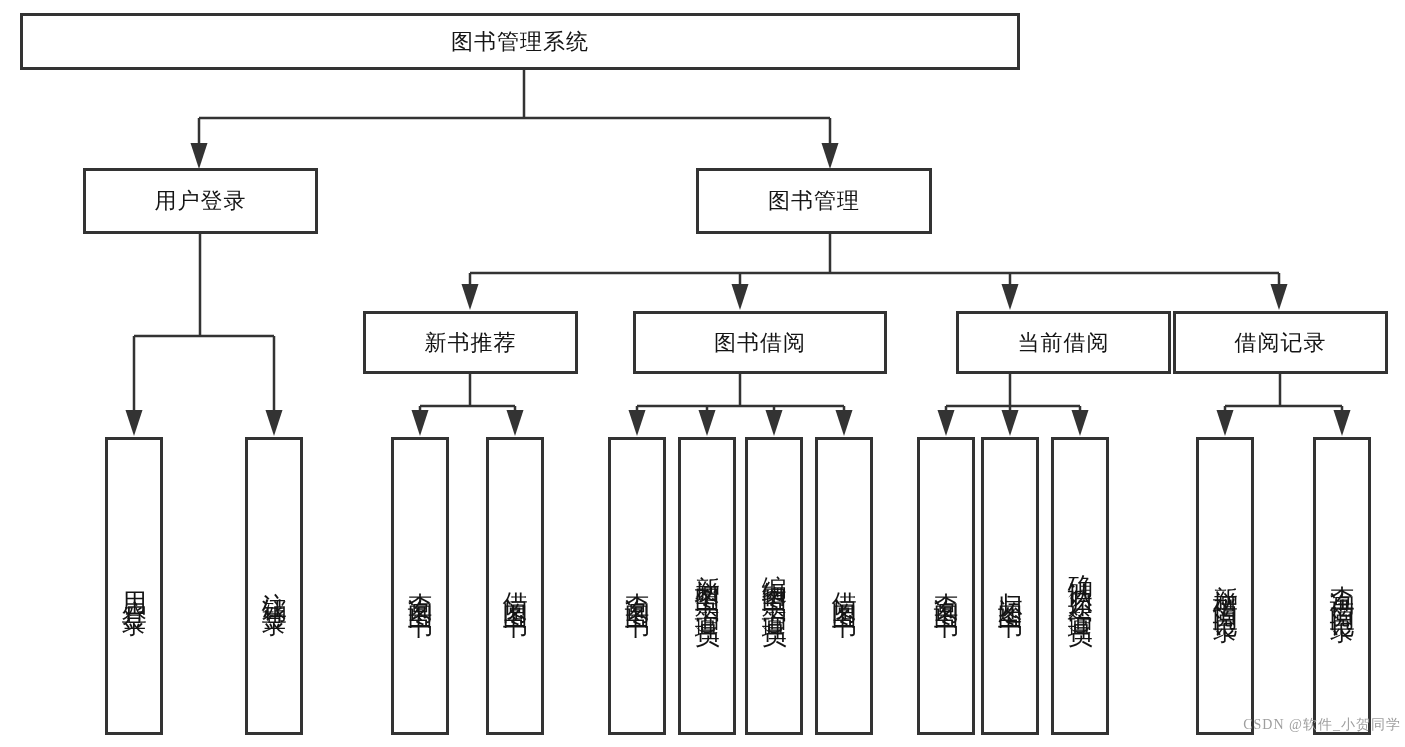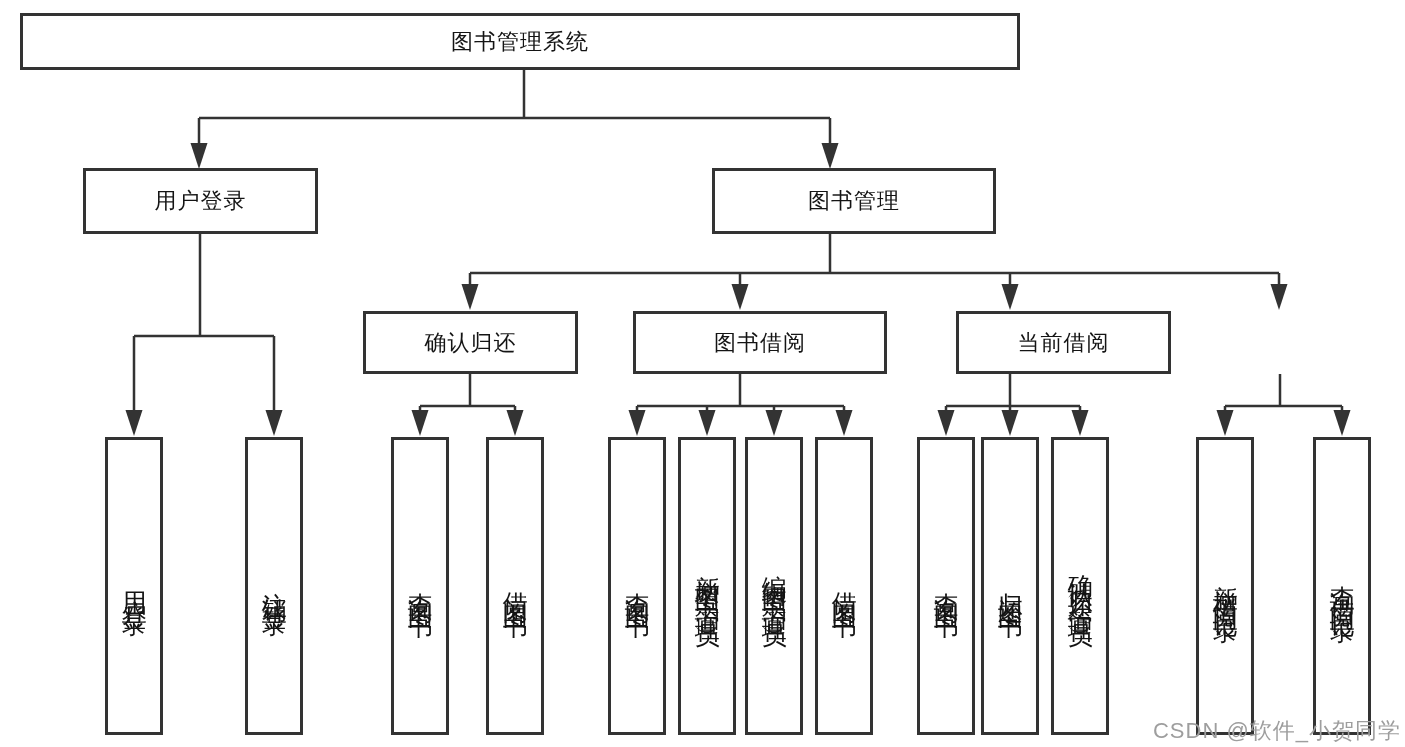--- a/index.html
+++ b/index.html
@@ -1,21 +1,21 @@
 <!DOCTYPE html>
 <html><head>
 <meta charset="utf-8">
 <style>
   html,body{margin:0;padding:0;background:#ffffff;}
   #canvas{
     position:relative;
     width:1405px;height:747px;
     background:#ffffff;
     overflow:hidden;
-    font-family:Liberation Sans, sans-serif;
+    font-family:Liberation Serif, serif;
   }
   #wires{position:absolute;left:0;top:0;z-index:1;}
   .box{
     position:absolute;
     box-sizing:border-box;
     border:3px solid #333333;
     background:#ffffff;
     display:flex;
     align-items:center;
     justify-content:center;
@@ -34,21 +34,21 @@
     font-size:25px;
     line-height:1.1;
     letter-spacing:7px;
     white-space:nowrap;
   }
   #watermark{
     position:absolute;
     right:4px;
     top:716px;
     z-index:5;
-    font-size:22px;
+    font-size:14px;
     letter-spacing:1px;
     color:#9e9e9e;
     white-space:nowrap;
   }
 </style>
 </head>
 <body>
 
 <div id="canvas">
 
@@ -82,25 +82,26 @@
       <use href="#arrowhead" x="1010" y="436"></use>
       <use href="#arrowhead" x="1080" y="436"></use>
       <use href="#arrowhead" x="1225" y="436"></use>
       <use href="#arrowhead" x="1342" y="436"></use>
     </g>
   </svg>
 
   <div class="box h" style="left:20px;top:13px;width:1000px;height:57px">图书管理系统</div>
 
   <div class="box h" style="left:83px;top:168px;width:235px;height:66px">用户登录</div>
-  <div class="box h" style="left:712px;top:168px;width:284px;height:66px">图书管理</div>
+  <div class="box h" style="left:696px;top:168px;width:236px;height:66px">图书管理</div>
 
-  <div class="box h" style="left:363px;top:311px;width:215px;height:63px">确认归还</div>
+  <div class="box h" style="left:363px;top:311px;width:215px;height:63px">新书推荐</div>
   <div class="box h" style="left:633px;top:311px;width:254px;height:63px">图书借阅</div>
   <div class="box h" style="left:956px;top:311px;width:215px;height:63px">当前借阅</div>
+  <div class="box h" style="left:1173px;top:311px;width:215px;height:63px">借阅记录</div>
 
   <div class="box leaf" style="left:105px;top:437px;width:58px;height:298px">
     <span>用户登录</span>
   </div>
   <div class="box leaf" style="left:245px;top:437px;width:58px;height:298px">
     <span>注销登录</span>
   </div>
 
   <div class="box leaf" style="left:391px;top:437px;width:58px;height:298px">
     <span>查询图书</span>

